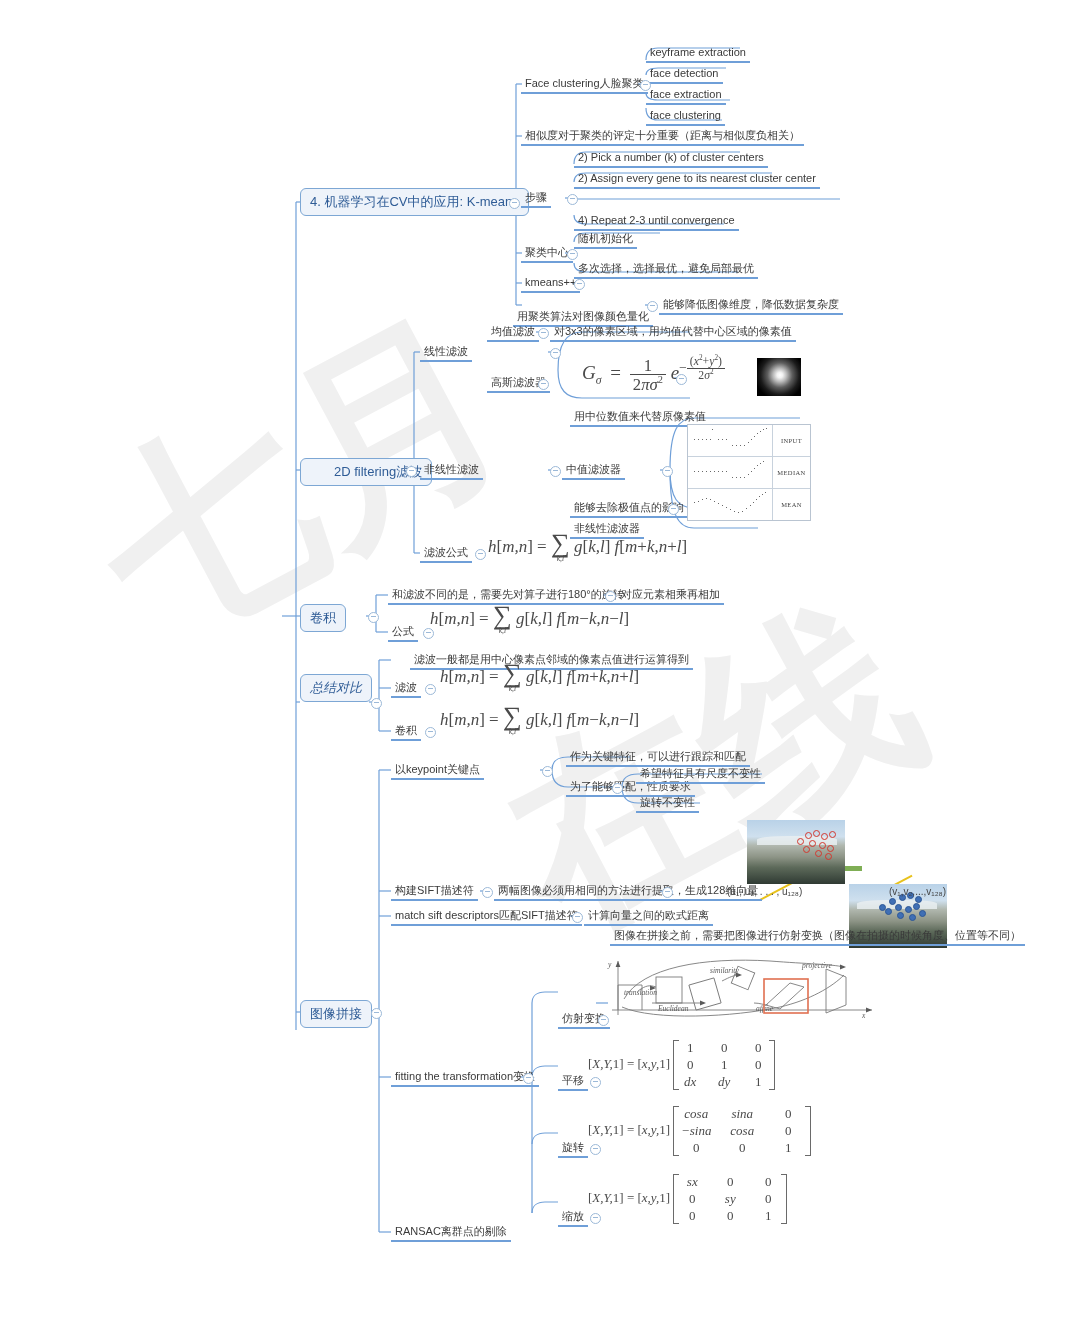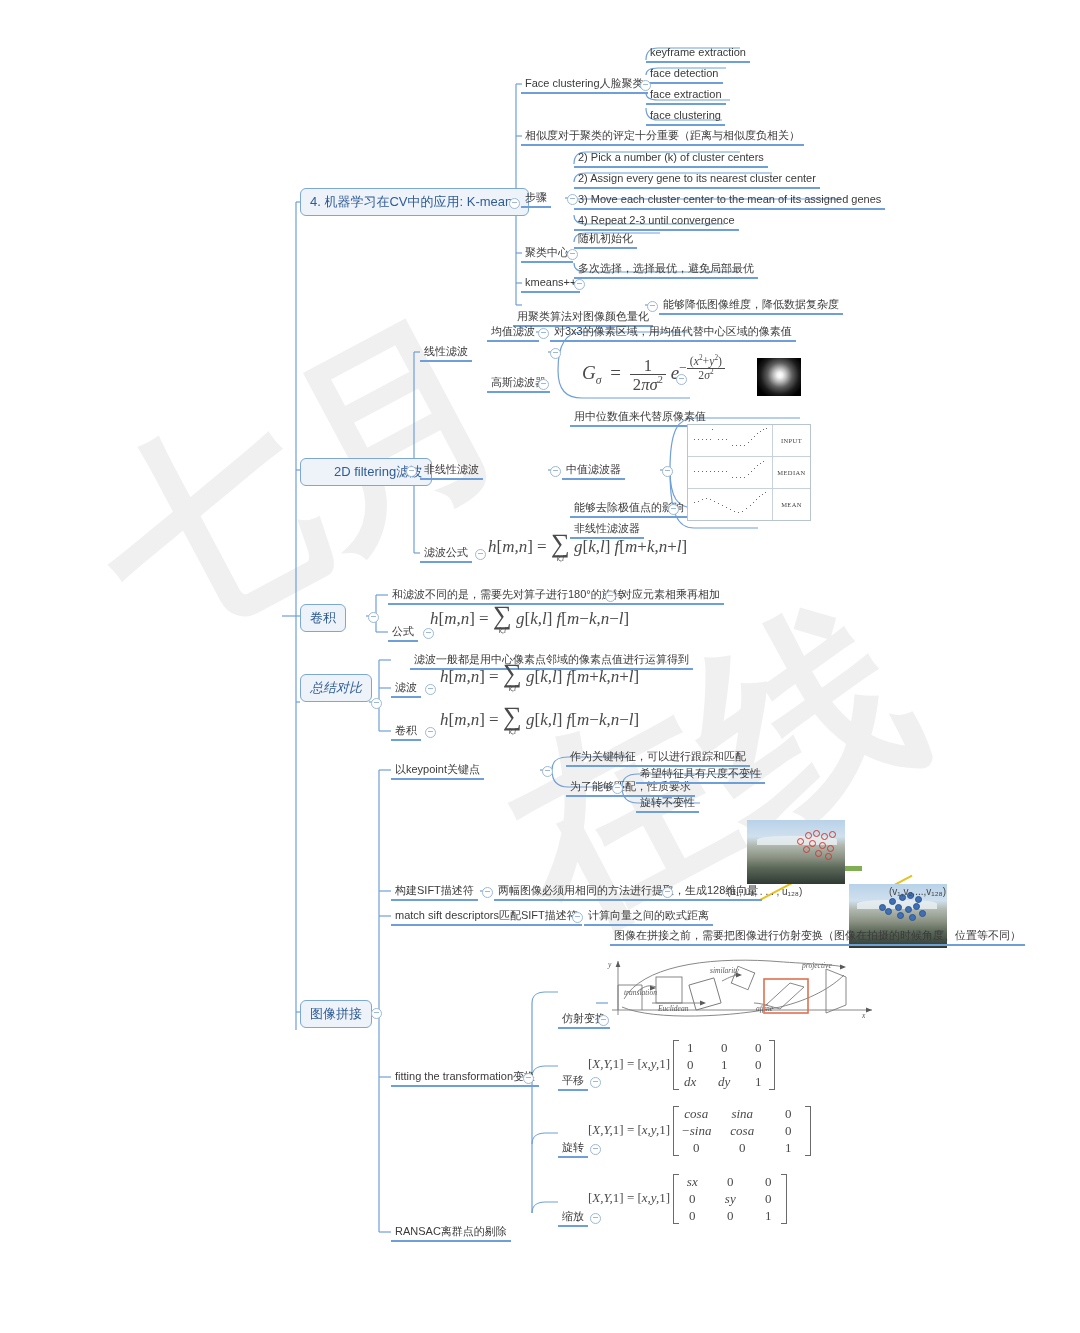--- a/index.html
+++ b/index.html
@@ -266,21 +266,20 @@
   <div class="node leaf" style="left:646px;top:65px;">face detection</div>
   <div class="node leaf" style="left:646px;top:86px;">face extraction</div>
   <div class="node leaf" style="left:646px;top:107px;">face clustering</div>
 
   <div class="node leaf" style="left:521px;top:127px;">相似度对于聚类的评定十分重要（距离与相似度负相关）</div>
 
   <div class="node leaf" style="left:521px;top:189px;">步骤</div>
   <div class="knob" style="left:567px;top:194px;"></div>
   <div class="node leaf" style="left:574px;top:149px;">2) Pick a number (k) of cluster centers</div>
   <div class="node leaf" style="left:574px;top:170px;">2) Assign every gene to its nearest cluster center</div>
-  <div class="node leaf" style="left:574px;top:191px;">3) Move each cluster center to the mean of its assigned genes</div>
   <div class="node leaf" style="left:574px;top:212px;">4) Repeat 2-3 until convergence</div>
 
   <div class="node leaf" style="left:521px;top:244px;">聚类中心</div>
   <div class="knob" style="left:567px;top:249px;"></div>
   <div class="node leaf" style="left:574px;top:230px;">随机初始化</div>
   <div class="node leaf" style="left:574px;top:260px;">多次选择，选择最优，避免局部最优</div>
 
   <div class="node leaf" style="left:521px;top:274px;">kmeans++</div>
   <div class="knob" style="left:574px;top:279px;"></div>
 

